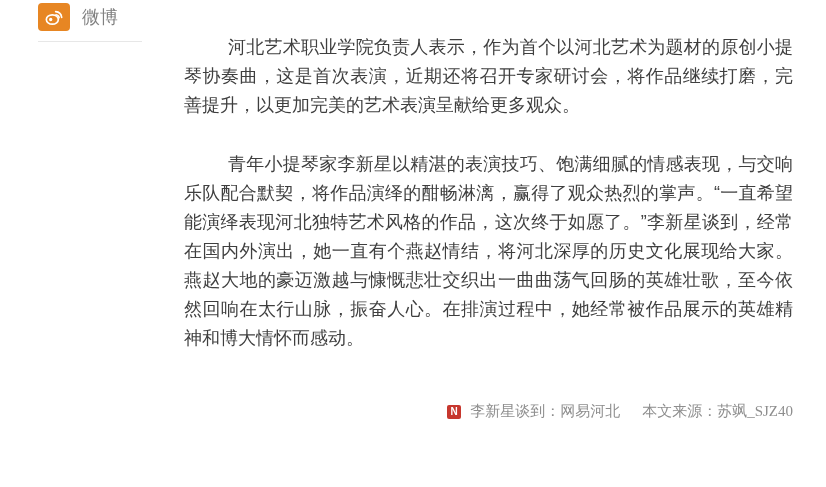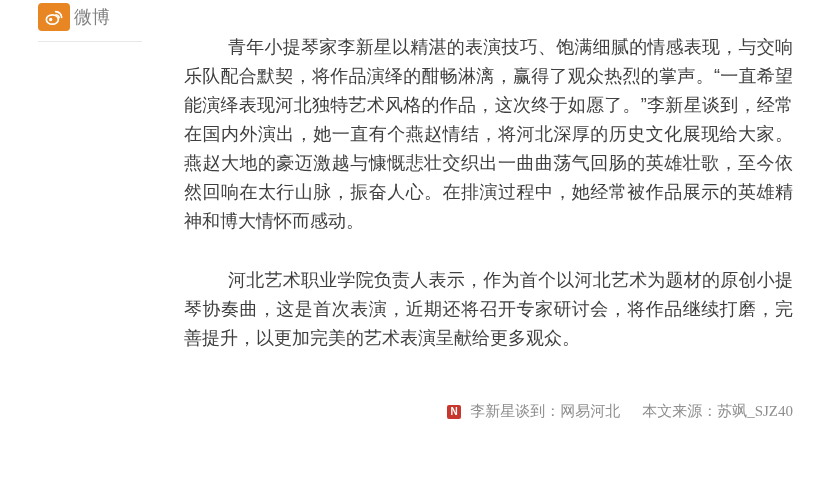--- a/index.html
+++ b/index.html
@@ -11,21 +11,21 @@
 
   
   .share-bar{position:absolute;left:38px;top:3px;width:104px;}
   .share-row{display:flex;align-items:center;height:28px;cursor:pointer;}
   .share-btn{
     width:32px;height:28px;border-radius:4px;flex:0 0 auto;
     display:flex;align-items:center;justify-content:center;
   }
   .share-btn.weibo{background:#e78623;}
   .share-btn.more{background:#8f8f8f;}
-  .share-label{margin-left:4px;font-size:18px;color:#808080;line-height:1;}
+  .share-label{margin-left:12px;font-size:18px;color:#808080;line-height:1;}
   .share-divider{height:1px;background:#e7e7e7;margin:10px 0 9px 0;width:104px;}
   .dots{display:flex;gap:3px;}
   .dots i{width:4px;height:4px;border-radius:50%;background:#ffffff;display:block;}
 
   
   .article{
     position:absolute;left:184px;top:33px;width:609px;
     color:#3f3f3f;font-size:18px;line-height:29px;text-align:justify;
   }
   .article p{margin:0 0 30px 0;text-indent:44px;}
@@ -58,22 +58,22 @@
       </svg>
     </span>
     <span class="share-label">微博</span>
   </div>
 
   <div class="share-divider"></div>
 
 </div>
 
 <div class="article">
+  <p>河北艺术职业学院负责人表示，作为首个以河北艺术为题材的原创小提琴协奏曲，这是首次表演，近期还将召开专家研讨会，将作品继续打磨，完善提升，以更加完美的艺术表演呈献给更多观众。</p>
   <p>青年小提琴家李新星以精湛的表演技巧、饱满细腻的情感表现，与交响乐队配合默契，将作品演绎的酣畅淋漓，赢得了观众热烈的掌声。“一直希望能演绎表现河北独特艺术风格的作品，这次终于如愿了。”李新星谈到，经常在国内外演出，她一直有个燕赵情结，将河北深厚的历史文化展现给大家。燕赵大地的豪迈激越与慷慨悲壮交织出一曲曲荡气回肠的英雄壮歌，至今依然回响在太行山脉，振奋人心。在排演过程中，她经常被作品展示的英雄精神和博大情怀而感动。</p>
-  <p>河北艺术职业学院负责人表示，作为首个以河北艺术为题材的原创小提琴协奏曲，这是首次表演，近期还将召开专家研讨会，将作品继续打磨，完善提升，以更加完美的艺术表演呈献给更多观众。</p>
 </div>
 
 <div class="doc-footer">
   <span class="source-wrap">
     <span class="n-badge">N</span>
     <span>李新星谈到：网易河北</span>
   </span>
   <span>本文来源：苏飒_SJZ40</span>
 </div>
 

